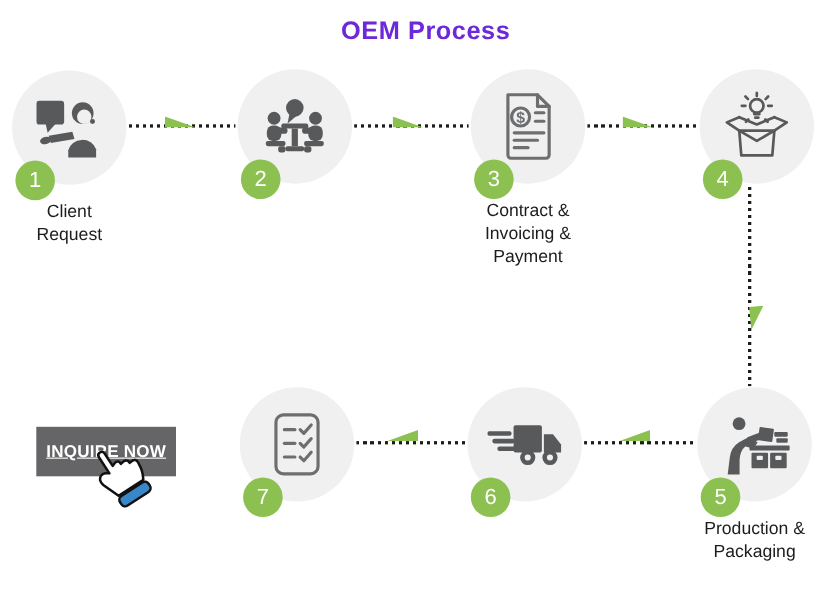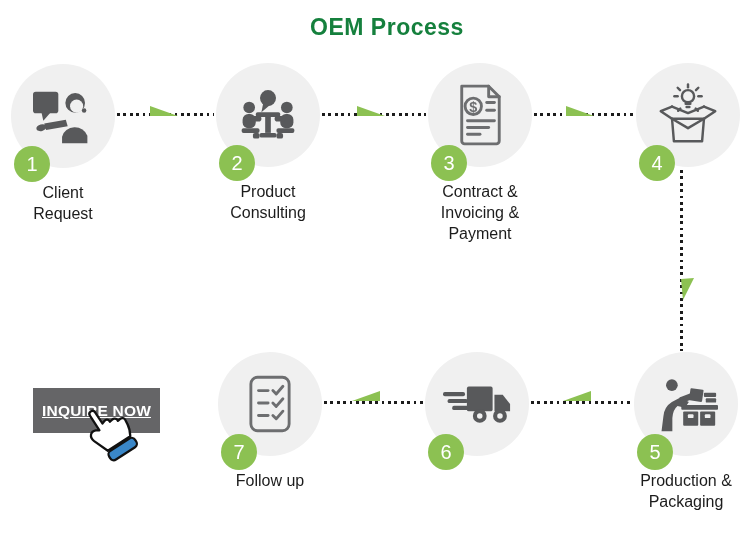--- a/index.html
+++ b/index.html
@@ -8,21 +8,21 @@
     background: #ffffff;
     position: relative;
     overflow: hidden;
     font-family: "Liberation Sans", sans-serif;
   }
   .title {
     position: absolute; top: 14px; left: 0; width: 100%;
     box-sizing: border-box; padding-left: 24px;
     text-align: center;
     font-size: 23px; font-weight: bold; letter-spacing: 0.5px;
-    color: #15803d;
+    color: #6d28d9;
   }
   .step { position: absolute; width: 170px; }
   .circle {
     width: 104px; height: 104px; border-radius: 50%;
     background: #f0f0f0;
     margin: 0 auto;
     display: flex; align-items: center; justify-content: center;
   }
   .badge {
     position: absolute; left: 36px; top: 82px;
@@ -130,22 +130,20 @@
         <rect x="41" y="28" width="12" height="6" rx="3"></rect>
         <rect x="43" y="41" width="19" height="5" rx="2"></rect>
         <rect x="43" y="46" width="7" height="6" rx="2"></rect>
         <rect x="21" y="24" width="26" height="5" rx="2"></rect>
         <rect x="31" y="29" width="6" height="17"></rect>
         <rect x="25" y="46" width="18" height="5" rx="2"></rect>
       </g>
     </svg>
   </div>
   <div class="badge">2</div>
-  <div class="step-label">Product
-Consulting</div>
 </div>
 
 <div class="step" style="left:395px; top:63px;">
   <div class="circle">
     <svg width="50" height="62" viewBox="0 0 52 64">
       <g fill="none" stroke="#6d6e70" stroke-width="3" stroke-linejoin="round" stroke-linecap="round">
         <path d="M7 2 h28 l11 11 v46 a3 3 0 0 1 -3 3 H10 a3 3 0 0 1 -3 -3 z"></path>
         <path d="M35 2 v11 h11"></path>
         <circle cx="19" cy="23" r="8.5"></circle>
         <line x1="33" y1="19" x2="41" y2="19"></line>
@@ -238,21 +236,20 @@
         <line x1="11" y1="17" x2="21" y2="17"></line>
         <path d="M26 17 l3.5 3.5 7 -8"></path>
         <line x1="11" y1="30" x2="21" y2="30"></line>
         <path d="M26 30 l3.5 3.5 7 -8"></path>
         <line x1="11" y1="43" x2="21" y2="43"></line>
         <path d="M26 43 l3.5 3.5 7 -8"></path>
       </g>
     </svg>
   </div>
   <div class="badge">7</div>
-  <div class="step-label">Follow up</div>
 </div>
 
 <button class="inquire-btn">
   <span>INQUIRE NOW</span>
 </button>
 
 <svg class="hand-cursor" width="62" height="66" viewBox="0 0 56 64">
   <g transform="rotate(-33 26 28)">
     <path d="M13 46 L7 31 C5 25 9 21 14 23 L17 25 L17 8 C17 4 23 4 23 8 L23 21 L26 20 C28 19.3 30 20.5 30 22.5 L30 23.5 L33 23 C35 22.6 37 24 37 26 L37 27 L40 26.6 C42 26.6 43.6 28 43.5 30 L43 35 C42.6 39 41 42.5 39 46 Z" fill="#ffffff" stroke="#111111" stroke-width="2.2" stroke-linejoin="round"></path>
     <rect x="11" y="47.5" width="30" height="10" rx="4" fill="#3a87c8" stroke="#111111" stroke-width="2.2"></rect>

